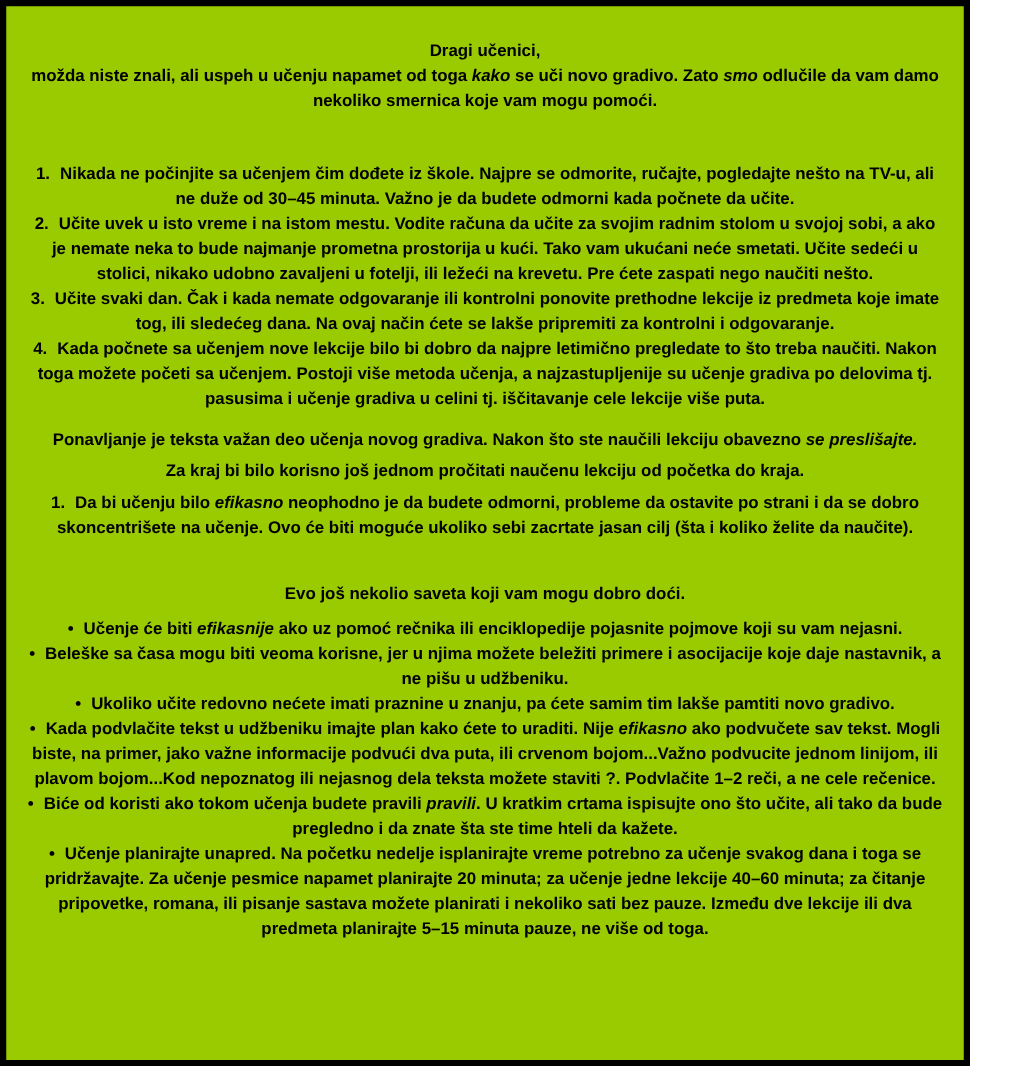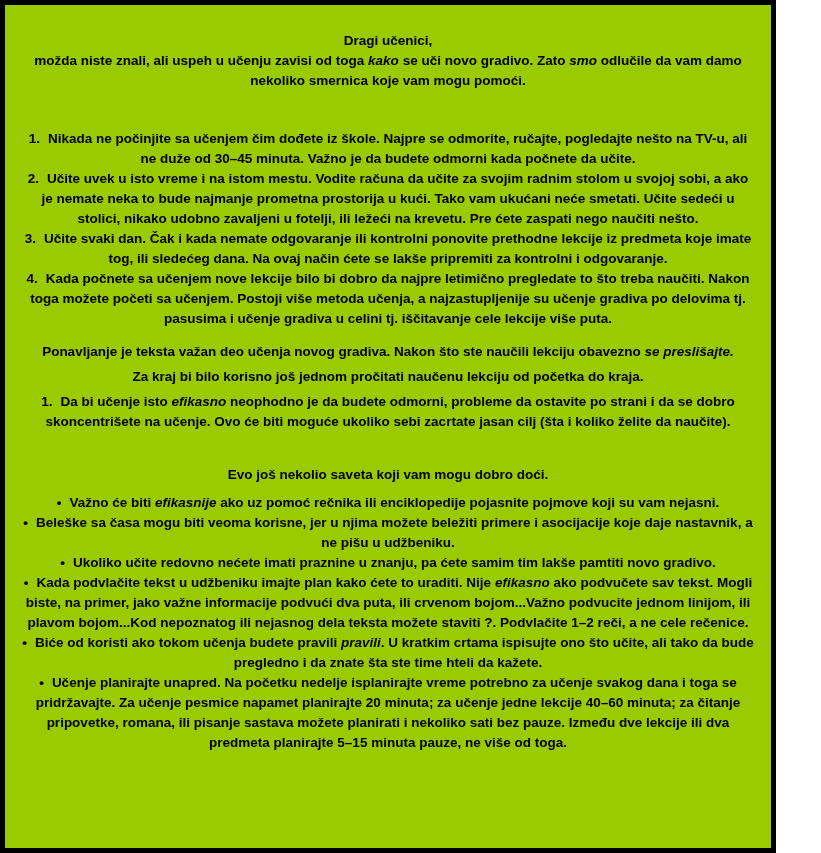--- a/index.html
+++ b/index.html
@@ -27,40 +27,40 @@
   .mb-sm{margin-bottom:5px;}
   .mb-xs{margin-bottom:8px;}
 </style>
 </head>
 <body>
 
 <div class="page">
 
   <p><span>Dragi učenici,</span></p>
 
-  <p><span>možda niste znali, ali uspeh u učenju zavisi od toga </span><span class="em">kako</span><span> se uči novo gradivo. Zato </span><span class="em">smo</span><span> odlučile da vam damo nekoliko smernica koje vam mogu pomoći.</span></p>
+  <p><span>možda niste znali, ali uspeh u učenju napamet od toga </span><span class="em">kako</span><span> se uči novo gradivo. Zato </span><span class="em">smo</span><span> odlučile da vam damo nekoliko smernica koje vam mogu pomoći.</span></p>
 
   <div class="gap-lg"></div>
 
   <p><span class="marker">1.</span><span>Nikada ne počinjite sa učenjem čim dođete iz škole. Najpre se odmorite, ručajte, pogledajte nešto na TV-u, ali ne duže od 30–45 minuta. Važno je da budete odmorni kada počnete da učite.</span></p>
   <p><span class="marker">2.</span><span>Učite uvek u isto vreme i na istom mestu. Vodite računa da učite za svojim radnim stolom u svojoj sobi, a ako je nemate neka to bude najmanje prometna prostorija u kući. Tako vam ukućani neće smetati. Učite sedeći u stolici, nikako udobno zavaljeni u fotelji, ili ležeći na krevetu. Pre ćete zaspati nego naučiti nešto.</span></p>
   <p><span class="marker">3.</span><span>Učite svaki dan. Čak i kada nemate odgovaranje ili kontrolni ponovite prethodne lekcije iz predmeta koje imate tog, ili sledećeg dana. Na ovaj način ćete se lakše pripremiti za kontrolni i odgovaranje.</span></p>
   <p><span class="marker">4.</span><span>Kada počnete sa učenjem nove lekcije bilo bi dobro da najpre letimično pregledate to što treba naučiti. Nakon toga možete početi sa učenjem. Postoji više metoda učenja, a najzastupljenije su učenje gradiva po delovima tj. pasusima i učenje gradiva u celini tj. iščitavanje cele lekcije više puta.</span></p>
 
   <p class="mt-md mb-sm"><span>Ponavljanje je teksta važan deo učenja novog gradiva. Nakon što ste naučili lekciju obavezno </span><span class="em">se preslišajte.</span></p>
 
   <p class="mb-sm"><span>Za kraj bi bilo korisno još jednom pročitati naučenu lekciju od početka do kraja.</span></p>
 
-  <p><span class="marker">1.</span><span>Da bi učenje isto </span><span class="em">efikasno</span><span> neophodno je da budete odmorni, probleme da ostavite po strani i da se dobro skoncentrišete na učenje. Ovo će biti moguće ukoliko sebi zacrtate jasan cilj (šta i koliko želite da naučite).</span></p>
+  <p><span class="marker">1.</span><span>Da bi učenju bilo </span><span class="em">efikasno</span><span> neophodno je da budete odmorni, probleme da ostavite po strani i da se dobro skoncentrišete na učenje. Ovo će biti moguće ukoliko sebi zacrtate jasan cilj (šta i koliko želite da naučite).</span></p>
 
   <div class="gap-md"></div>
 
   <p class="mb-xs"><span>Evo još nekolio saveta koji vam mogu dobro doći.</span></p>
 
-  <p><span class="marker">•</span><span>Važno će biti </span><span class="em">efikasnije</span><span> ako uz pomoć rečnika ili enciklopedije pojasnite pojmove koji su vam nejasni.</span></p>
+  <p><span class="marker">•</span><span>Učenje će biti </span><span class="em">efikasnije</span><span> ako uz pomoć rečnika ili enciklopedije pojasnite pojmove koji su vam nejasni.</span></p>
 
   <p><span class="marker">•</span><span>Beleške sa časa mogu biti veoma korisne, jer u njima možete beležiti primere i asocijacije koje daje nastavnik, a ne pišu u udžbeniku.</span></p>
 
   <p><span class="marker">•</span><span>Ukoliko učite redovno nećete imati praznine u znanju, pa ćete samim tim lakše pamtiti novo gradivo.</span></p>
 
   <p><span class="marker">•</span><span>Kada podvlačite tekst u udžbeniku imajte plan kako ćete to uraditi. Nije </span><span class="em">efikasno</span><span> ako podvučete sav tekst. Mogli biste, na primer, jako važne informacije podvući dva puta, ili crvenom bojom...Važno podvucite jednom linijom, ili plavom bojom...Kod nepoznatog ili nejasnog dela teksta možete staviti ?. Podvlačite 1–2 reči, a ne cele rečenice.</span></p>
 
   <p><span class="marker">•</span><span>Biće od koristi ako tokom učenja budete pravili </span><span class="em">pravili</span><span>. U kratkim crtama ispisujte ono što učite, ali tako da bude pregledno i da znate šta ste time hteli da kažete.</span></p>
 
   <p><span class="marker">•</span><span>Učenje planirajte unapred. Na početku nedelje isplanirajte vreme potrebno za učenje svakog dana i toga se pridržavajte. Za učenje pesmice napamet planirajte 20 minuta; za učenje jedne lekcije 40–60 minuta; za čitanje pripovetke, romana, ili pisanje sastava možete planirati i nekoliko sati bez pauze. Između dve lekcije ili dva predmeta planirajte 5–15 minuta pauze, ne više od toga.</span></p>

